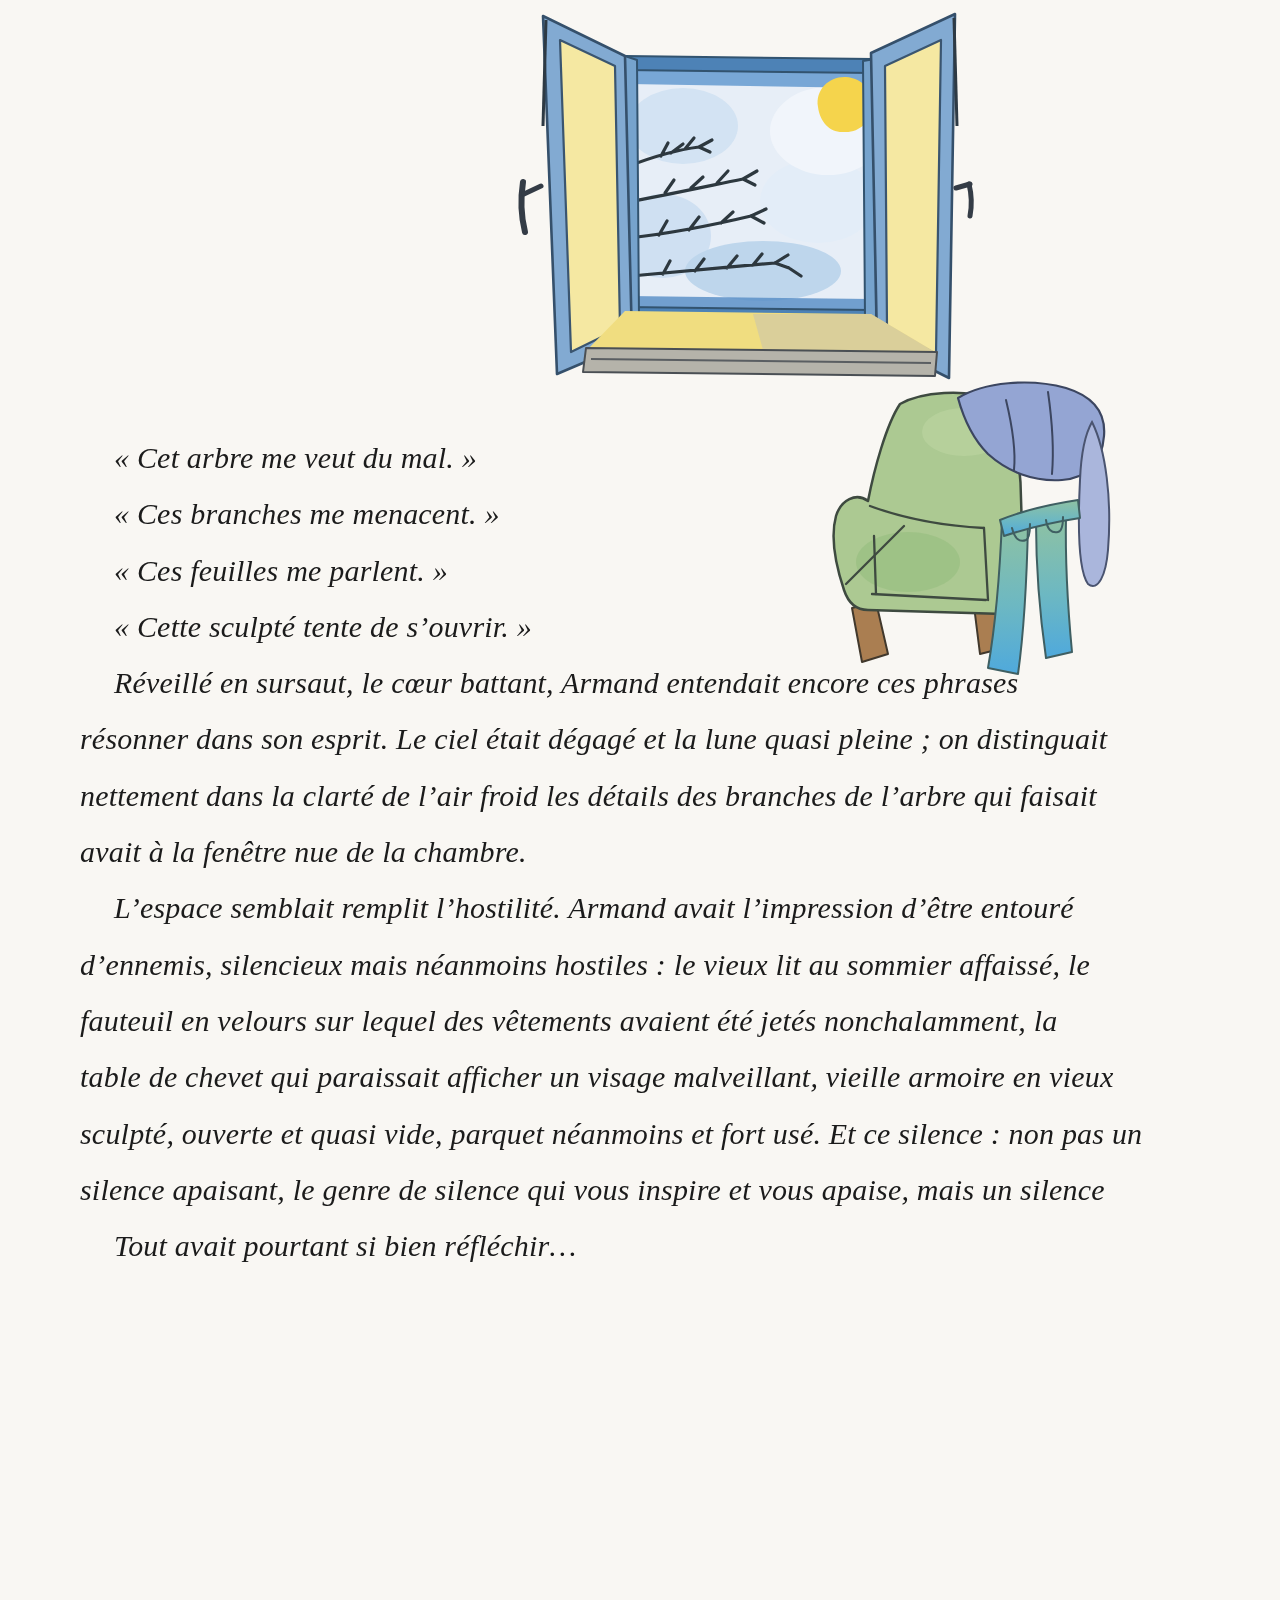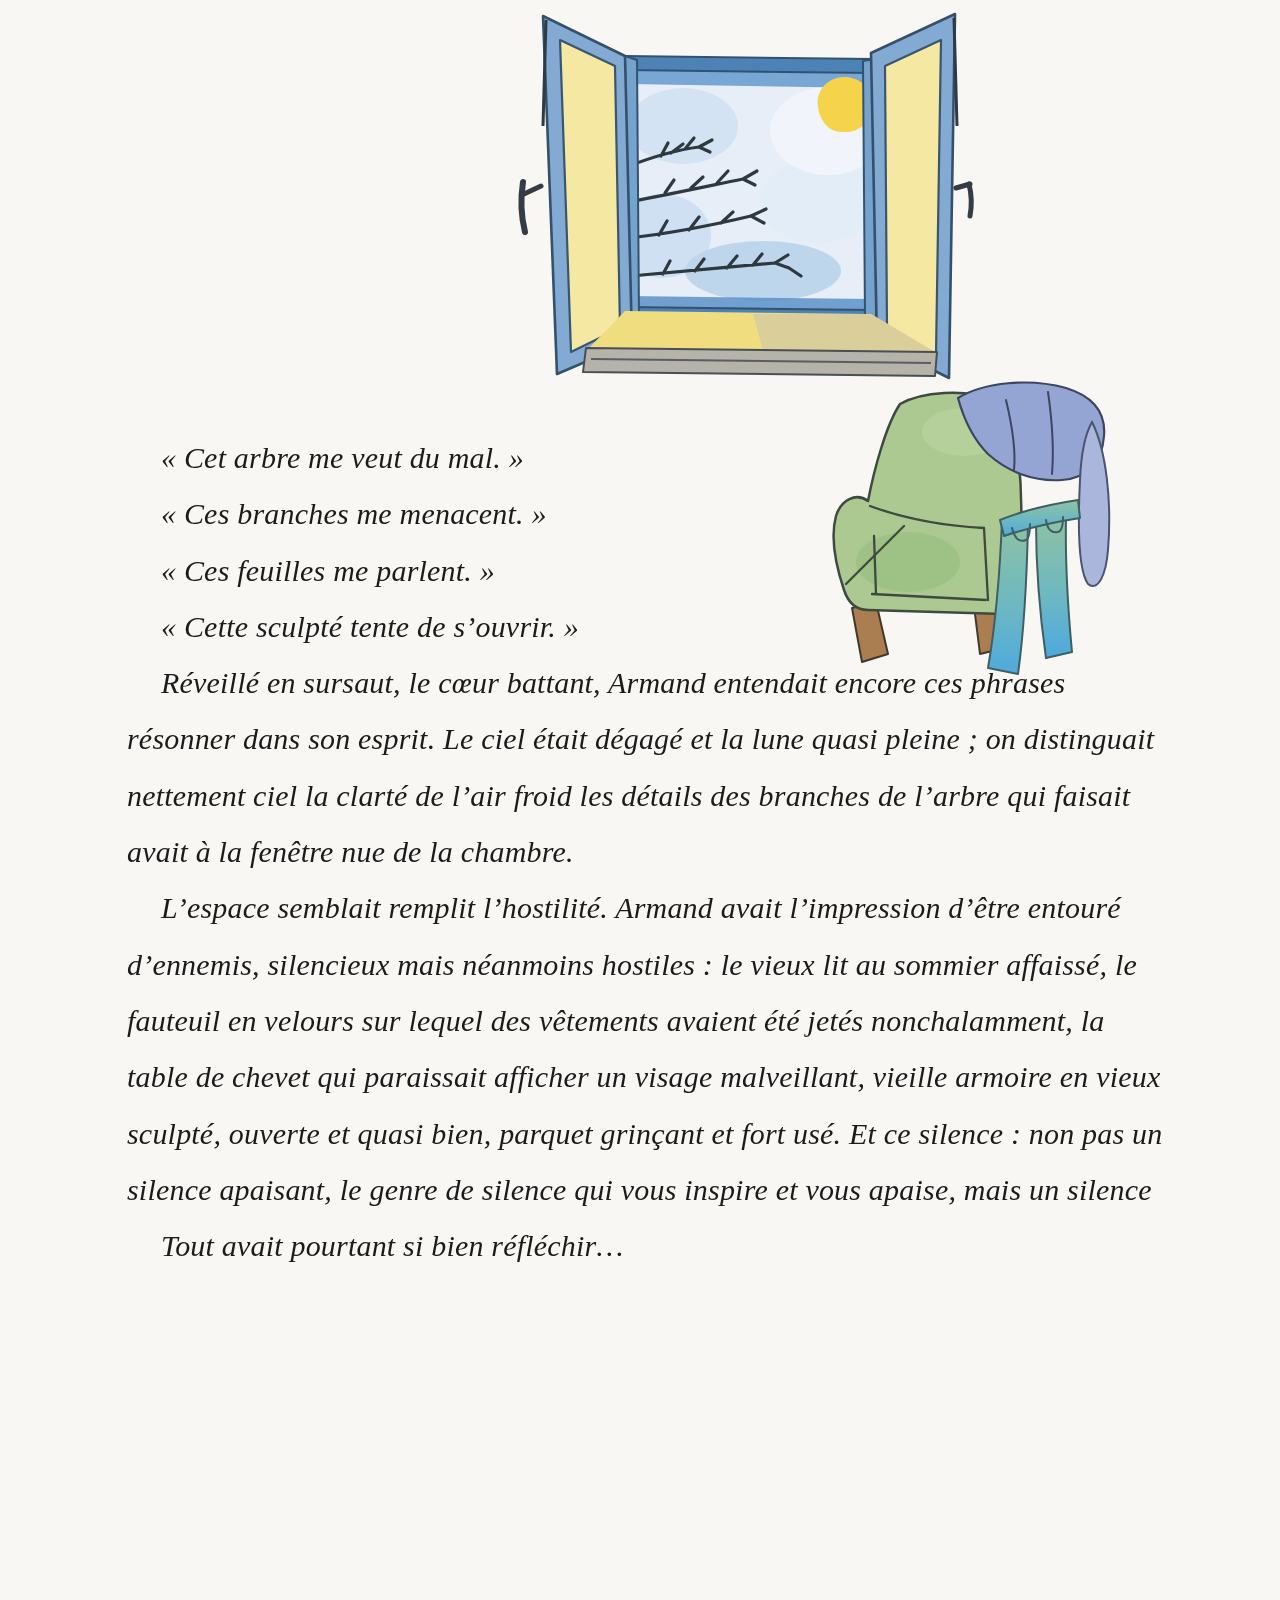--- a/index.html
+++ b/index.html
@@ -20,21 +20,20 @@
     width:1100px;
     color:#1b1b1b;
   }
   .story-line {
     height:56.3px;
     line-height:56.3px;
     font-size:30px;
     font-style:italic;
     letter-spacing:0.2px;
     white-space:nowrap;
-    margin-left:47px;
   }
   .story-line.indent { padding-left:34px; }
   .page-number {
     position:absolute;
     left:1114px; top:1604px;
     font-size:31px;
     font-style:italic;
     color:#17171a;
   }
 </style>
@@ -148,26 +147,26 @@
     </g>
   </svg>
 
   <div class="story-text">
       <div class="story-line indent">« Cet arbre me veut du mal. »</div>
       <div class="story-line indent">« Ces branches me menacent. »</div>
       <div class="story-line indent">« Ces feuilles me parlent. »</div>
       <div class="story-line indent">« Cette sculpté tente de s’ouvrir. »</div>
       <div class="story-line indent">Réveillé en sursaut, le cœur battant, Armand entendait encore ces phrases</div>
       <div class="story-line">résonner dans son esprit. Le ciel était dégagé et la lune quasi pleine ; on distinguait</div>
-      <div class="story-line">nettement ciel la clarté de l’air froid les détails des branches de l’arbre qui faisait</div>
+      <div class="story-line">nettement dans la clarté de l’air froid les détails des branches de l’arbre qui faisait</div>
       <div class="story-line">avait à la fenêtre nue de la chambre.</div>
       <div class="story-line indent">L’espace semblait remplit l’hostilité. Armand avait l’impression d’être entouré</div>
       <div class="story-line">d’ennemis, silencieux mais néanmoins hostiles : le vieux lit au sommier affaissé, le</div>
       <div class="story-line">fauteuil en velours sur lequel des vêtements avaient été jetés nonchalamment, la</div>
       <div class="story-line">table de chevet qui paraissait afficher un visage malveillant, vieille armoire en vieux</div>
-      <div class="story-line">sculpté, ouverte et quasi bien, parquet grinçant et fort usé. Et ce silence : non pas un</div>
+      <div class="story-line">sculpté, ouverte et quasi vide, parquet néanmoins et fort usé. Et ce silence : non pas un</div>
       <div class="story-line">silence apaisant, le genre de silence qui vous inspire et vous apaise, mais un silence</div>
       <div class="story-line indent">Tout avait pourtant si bien réfléchir…</div>
     </div>
 
   <div class="page-number">1/3</div>
 
 </div>
 
 </body></html>

